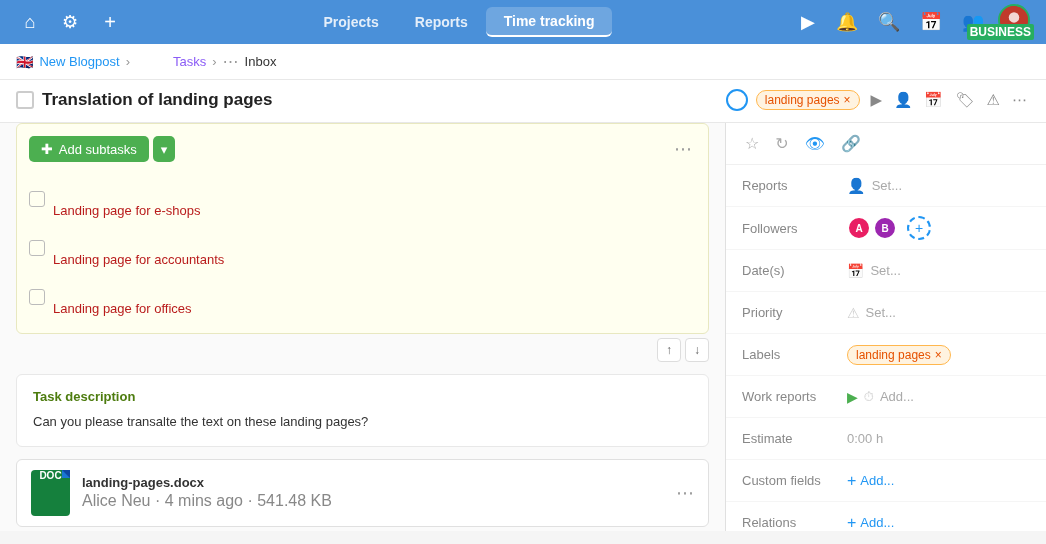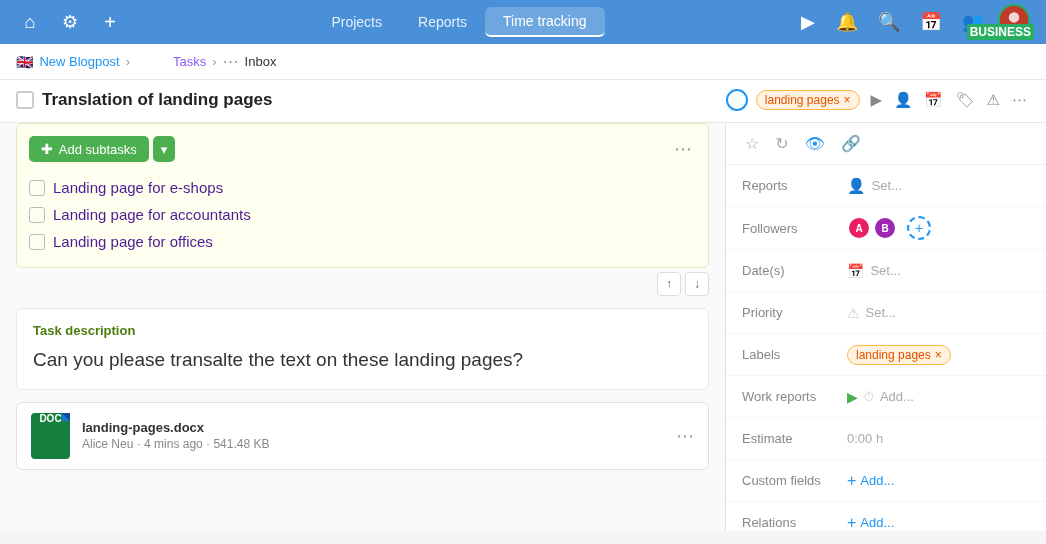--- a/index.html
+++ b/index.html
@@ -25,21 +25,21 @@
       border: none;
     }
     .nav-spacer { flex: 1; }
     .nav-links { display: flex; gap: 0; align-items: center; }
     .nav-link {
       color: rgba(255,255,255,0.85);
       padding: 6px 18px;
       cursor: pointer;
       border-radius: 6px;
       font-size: 14px;
-      font-weight: 400;
+      font-weight: 700;
     }
     .nav-link.active {
       color: white;
       background: rgba(255,255,255,0.2);
       border-bottom: 2px solid white;
     }
     .nav-right { display: flex; align-items: center; gap: 6px; }
     .nav-avatar {
       width: 32px; height: 32px; border-radius: 50%;
       background: #c0392b;
@@ -182,40 +182,40 @@
       gap: 8px;
       padding: 5px 0;
     }
     .subtask-cb {
       width: 16px; height: 16px;
       border: 1px solid #bbb;
       border-radius: 3px;
       flex-shrink: 0;
       cursor: pointer;
     }
-    .subtask-label { color: #4c1d95; font-size: 15px; }
+    .subtask-label { color: #b91c1c; font-size: 13px; margin-top: 24px; }
     .subtasks-more-btn {
       color: #999; background: transparent; border: none; cursor: pointer; font-size: 18px; padding: 0 4px;
     }
 
     
     .description-section {
       margin: 12px 16px;
       background: white;
       border: 1px solid #e8e8e8;
       border-radius: 6px;
       padding: 14px 16px;
     }
     .description-title {
       font-weight: 600;
       color: #4d7c0f;
       margin-bottom: 8px;
       font-size: 13px;
     }
-    .description-text { color: #333; font-size: 19px; line-height: 1.5; }
+    .description-text { color: #333; font-size: 13px; line-height: 1.5; }
 
     
     .attachment-section { margin: 0 16px 16px; }
     .attachment-card {
       background: white;
       border: 1px solid #e0e0e0;
       border-radius: 6px;
       padding: 10px 14px;
       display: flex;
       align-items: center;
@@ -230,21 +230,21 @@
       position: relative;
     }
     .doc-icon-corner {
       position: absolute; top: 0; right: 0;
       width: 0; height: 0;
       border-left: 8px solid #1976D2;
       border-top: 8px solid #0d47a1;
     }
     .attachment-info { flex: 1; }
     .attachment-name { font-weight: 600; color: #333; font-size: 13px; }
-    .attachment-meta { color: #888; font-size: 12px; margin-top: 2px; }
+    .attachment-meta { color: #888; font-size: 16px; margin-top: 2px; }
     .attachment-menu { color: #999; cursor: pointer; font-size: 18px; }
     .scroll-arrow {
       width: 24px; height: 24px;
       background: white;
       border: 1px solid #ddd;
       border-radius: 4px;
       display: flex; align-items: center; justify-content: center;
       cursor: pointer; color: #666; font-size: 12px;
     }
 

